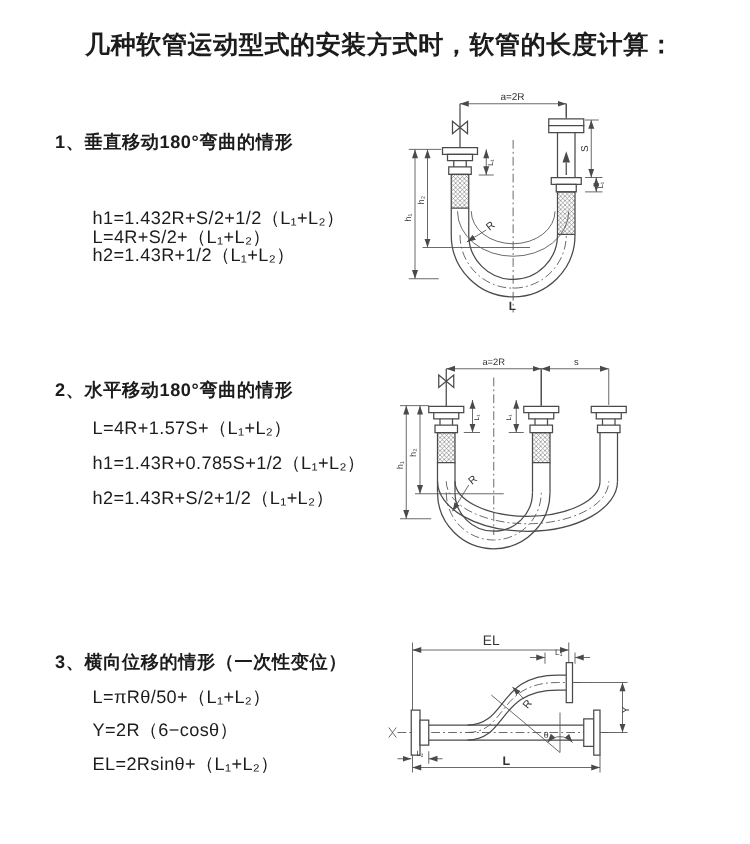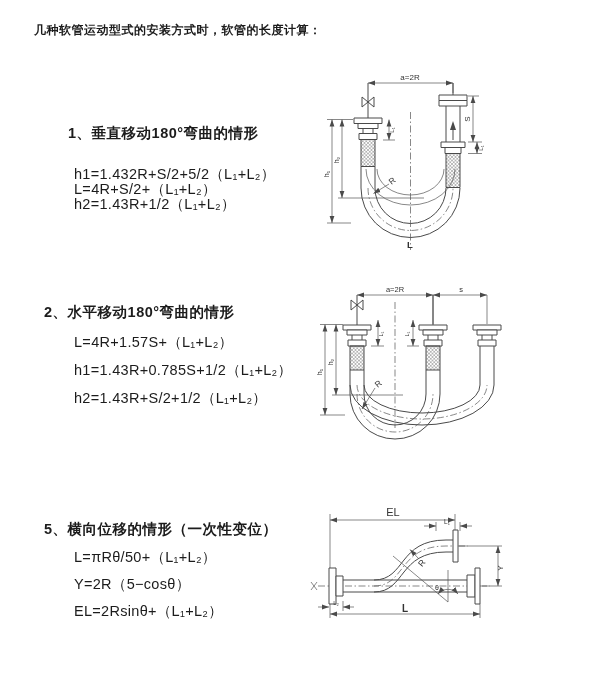--- a/index.html
+++ b/index.html
@@ -2,51 +2,51 @@
 <html><head>
 <meta charset="utf-8">
 <style>
   html,body{margin:0;padding:0;}
   body{
     width:600px;height:675px;position:relative;background:#ffffff;
     font-family:"Liberation Sans","DejaVu Sans",sans-serif;
     color:#1c1c1c;overflow:hidden;
   }
   .abs{position:absolute;white-space:nowrap;}
-  .title{font-size:12px;font-weight:bold;letter-spacing:.5px;}
+  .title{font-size:20px;font-weight:bold;letter-spacing:.5px;margin-left:34px;}
   .heading{font-size:14.5px;font-weight:bold;letter-spacing:.5px;}
   .formula{font-size:14.5px;letter-spacing:.3px;}
   svg{position:absolute;overflow:visible;}
   svg *{vector-effect:non-scaling-stroke;}
   .ln{stroke:#4a4a4a;stroke-width:1;fill:none;}
   .thin{stroke:#555;stroke-width:.7;fill:none;}
   .dim{stroke:#555;stroke-width:.7;fill:none;}
   .dash{stroke:#555;stroke-width:.7;fill:none;stroke-dasharray:7 2.5 1.5 2.5;}
   .part{stroke:#4a4a4a;stroke-width:1;fill:#ffffff;}
   .braid{stroke:#4a4a4a;stroke-width:1;fill:url(#braidpat);}
   .lbl{fill:#333;font-family:"Liberation Sans","DejaVu Sans",sans-serif;}
 </style>
 </head>
 <body>
 
 <div class="abs title" style="left:34px;top:22px;">几种软管运动型式的安装方式时，软管的长度计算：</div>
 
-<div class="abs heading" style="left:44px;top:124px;margin-left:24px;">1、垂直移动180°弯曲的情形</div>
+<div class="abs heading" style="left:44px;top:104px;">1、垂直移动180°弯曲的情形</div>
 <div class="abs formula" style="left:74px;top:135px;margin-top:45px;">L=4R+S/2+（L₁+L₂）</div>
-<div class="abs formula" style="left:74px;top:165px;">h1=1.432R+S/2+5/2（L₁+L₂）</div>
+<div class="abs formula" style="left:74px;top:165px;">h1=1.432R+S/2+1/2（L₁+L₂）</div>
 <div class="abs formula" style="left:74px;top:195px;">h2=1.43R+1/2（L₁+L₂）</div>
 
 <div class="abs heading" style="left:44px;top:303px;text-align:right;">2、水平移动180°弯曲的情形</div>
 <div class="abs formula" style="left:74px;top:333px;">L=4R+1.57S+（L₁+L₂）</div>
 <div class="abs formula" style="left:74px;top:361px;">h1=1.43R+0.785S+1/2（L₁+L₂）</div>
 <div class="abs formula" style="left:74px;top:389px;">h2=1.43R+S/2+1/2（L₁+L₂）</div>
 
-<div class="abs heading" style="left:44px;top:520px;">5、横向位移的情形（一次性变位）</div>
+<div class="abs heading" style="left:44px;top:520px;">3、横向位移的情形（一次性变位）</div>
 <div class="abs formula" style="left:74px;top:548px;">L=πRθ/50+（L₁+L₂）</div>
-<div class="abs formula" style="left:74px;top:575px;">Y=2R（5−cosθ）</div>
+<div class="abs formula" style="left:74px;top:575px;">Y=2R（6−cosθ）</div>
 <div class="abs formula" style="left:74px;top:602px;">EL=2Rsinθ+（L₁+L₂）</div>
 
 <svg style="left:305px;top:66px;" width="215" height="192" viewBox="0 0 215 192">
   <defs>
     <pattern id="braidpat" width="3.5" height="3.5" patternUnits="userSpaceOnUse">
       <path d="M0,3.5 L3.5,0 M0,0 L3.5,3.5" stroke="#7a7a7a" stroke-width="0.5"></path>
     </pattern>
     <marker id="ae" markerWidth="8" markerHeight="6" refX="7" refY="3" orient="auto" markerUnits="userSpaceOnUse">
       <path d="M0,0.6 L7,3 L0,5.4 z" fill="#4a4a4a"></path>
     </marker>

